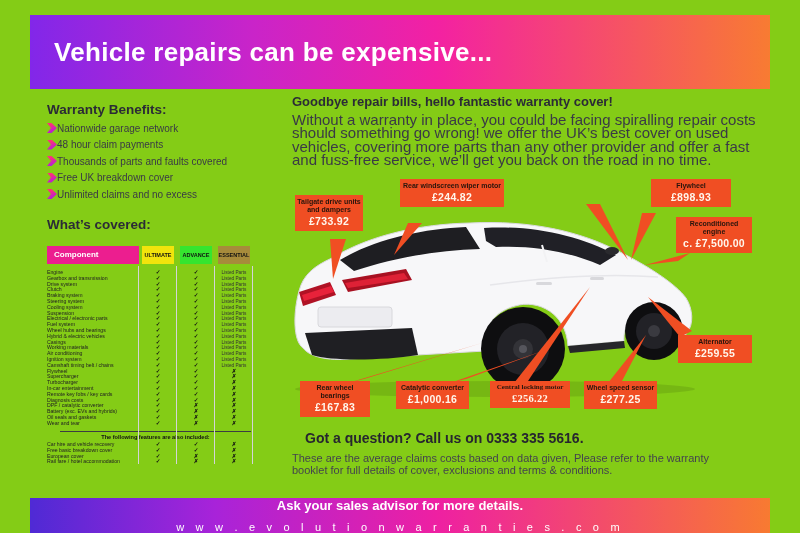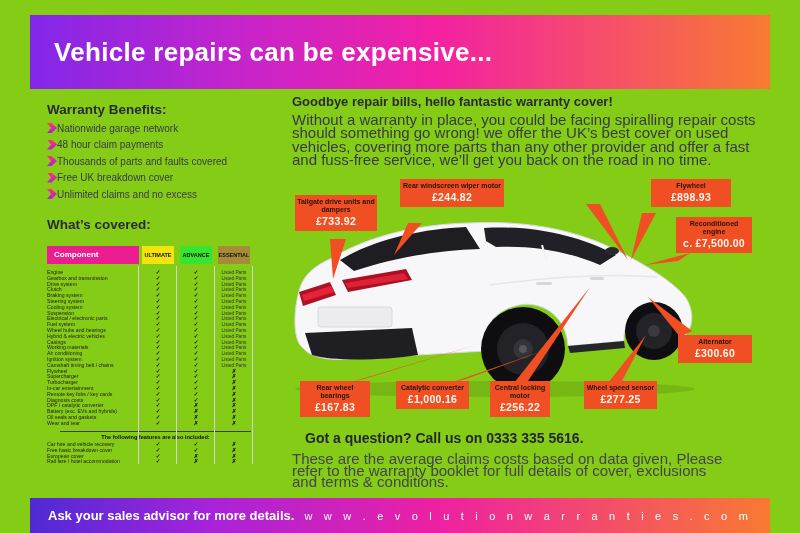--- a/index.html
+++ b/index.html
@@ -11,21 +11,21 @@
   body{font-family:"Liberation Sans",sans-serif;background:#ffffff;position:relative;color:var(--ink);}
   .page{position:absolute;inset:0;background:#84cc16;}
 
   
   .top-banner{position:absolute;left:30px;top:15px;width:740px;height:74px;
     background:linear-gradient(90deg,#8227e9 0%,#c924c9 30%,#f321a2 55%,#f87b32 100%);
     display:flex;align-items:center;padding-left:24px;}
   .top-banner h1{color:#fff;font-size:26px;font-weight:600;letter-spacing:.3px;}
   .bottom-banner{position:absolute;left:30px;bottom:0;width:740px;height:35px;
     background:linear-gradient(90deg,#4f2ad5 0%,#a823d9 25%,#ee20a2 55%,#f87a31 100%);
-    display:flex;align-items:center;justify-content:space-between;padding:0 18px;}
+    display:flex;align-items:center;justify-content:space-between;padding:0 18px;flex-direction:column;}
   .bottom-banner .fleft{color:#fff;font-size:13px;font-weight:600;}
   .bottom-banner .fright{color:#fff;font-size:11px;font-weight:500;letter-spacing:4.2px;}
 
   
   .benefits-heading{position:absolute;left:47px;top:102px;font-size:13.5px;font-weight:700;}
   .benefits-list{position:absolute;left:47px;top:123px;list-style:none;}
   .benefits-list li{display:flex;align-items:center;margin-bottom:6.5px;font-size:10px;color:var(--body);height:10px;}
   .chev{width:10px;height:10px;flex:0 0 10px;display:inline-block;
     background:linear-gradient(160deg,#ff2f7b 20%,#c522c5 70%,#8d24e4 100%);
     clip-path:polygon(0 0,45% 0,100% 50%,45% 100%,0 100%,40% 50%);}
@@ -47,33 +47,33 @@
 
   
   .intro-heading{position:absolute;left:292px;top:94px;font-size:13px;font-weight:700;}
   .intro-body{position:absolute;left:292px;top:113px;width:476px;font-size:15px;line-height:13.4px;color:var(--body);}
 
   .car-area{position:absolute;left:290px;top:165px;width:480px;height:262px;}
   .car-area svg{position:absolute;inset:0;}
   .callout{position:absolute;background:var(--orange);text-align:center;padding:3px 2px 4px;}
   .c-label{font-size:7px;font-weight:700;color:#27150d;line-height:7.8px;}
   .c-price{font-size:10.5px;font-weight:700;color:#fff6ec;margin-top:1px;letter-spacing:.3px;}
-  .co-1{left:5px;top:30px;width:82px;text-align:center;}
+  .co-1{left:5px;top:30px;width:68px;text-align:center;}
   .co-2{left:110px;top:14px;width:104px;}
   .co-3{left:227px;top:7px;width:104px;}
   .co-4{left:347px;top:14px;width:80px;margin-left:14px;}
   .co-5{left:386px;top:52px;width:76px;}
   .co-6{left:388px;top:170px;width:74px;}
   .co-7{left:10px;top:216px;width:70px;}
   .co-8{left:106px;top:216px;width:73px;}
-  .co-9{left:200px;top:216px;width:60px;}
+  .co-9{left:200px;top:216px;width:80px;font-family:Liberation Serif, serif;}
   .co-10{left:294px;top:216px;width:73px;}
 
   .contact-heading{position:absolute;left:305px;top:430px;font-size:14px;font-weight:700;color:#26262f;}
-  .disclaimer{position:absolute;left:292px;top:453px;width:432px;font-size:15px;line-height:11.6px;color:#44444e;}
+  .disclaimer{position:absolute;left:292px;top:453px;width:432px;font-size:11px;line-height:11.6px;color:#44444e;}
 </style>
 </head>
 <body>
 
 <div class="page">
 
   <header class="top-banner">
     <h1>Vehicle repairs can be expensive...</h1>
   </header>
 
@@ -368,21 +368,21 @@
     <div class="callout co-4">
       <div class="c-label">Flywheel</div>
       <div class="c-price">£898.93</div>
     </div>
     <div class="callout co-5">
       <div class="c-label">Reconditioned engine</div>
       <div class="c-price">c. £7,500.00</div>
     </div>
     <div class="callout co-6">
       <div class="c-label">Alternator</div>
-      <div class="c-price">£300.60</div>
+      <div class="c-price">£259.55</div>
     </div>
     <div class="callout co-7">
       <div class="c-label">Rear wheel bearings</div>
       <div class="c-price">£167.83</div>
     </div>
     <div class="callout co-8">
       <div class="c-label">Catalytic converter</div>
       <div class="c-price">£1,000.16</div>
     </div>
     <div class="callout co-9">

